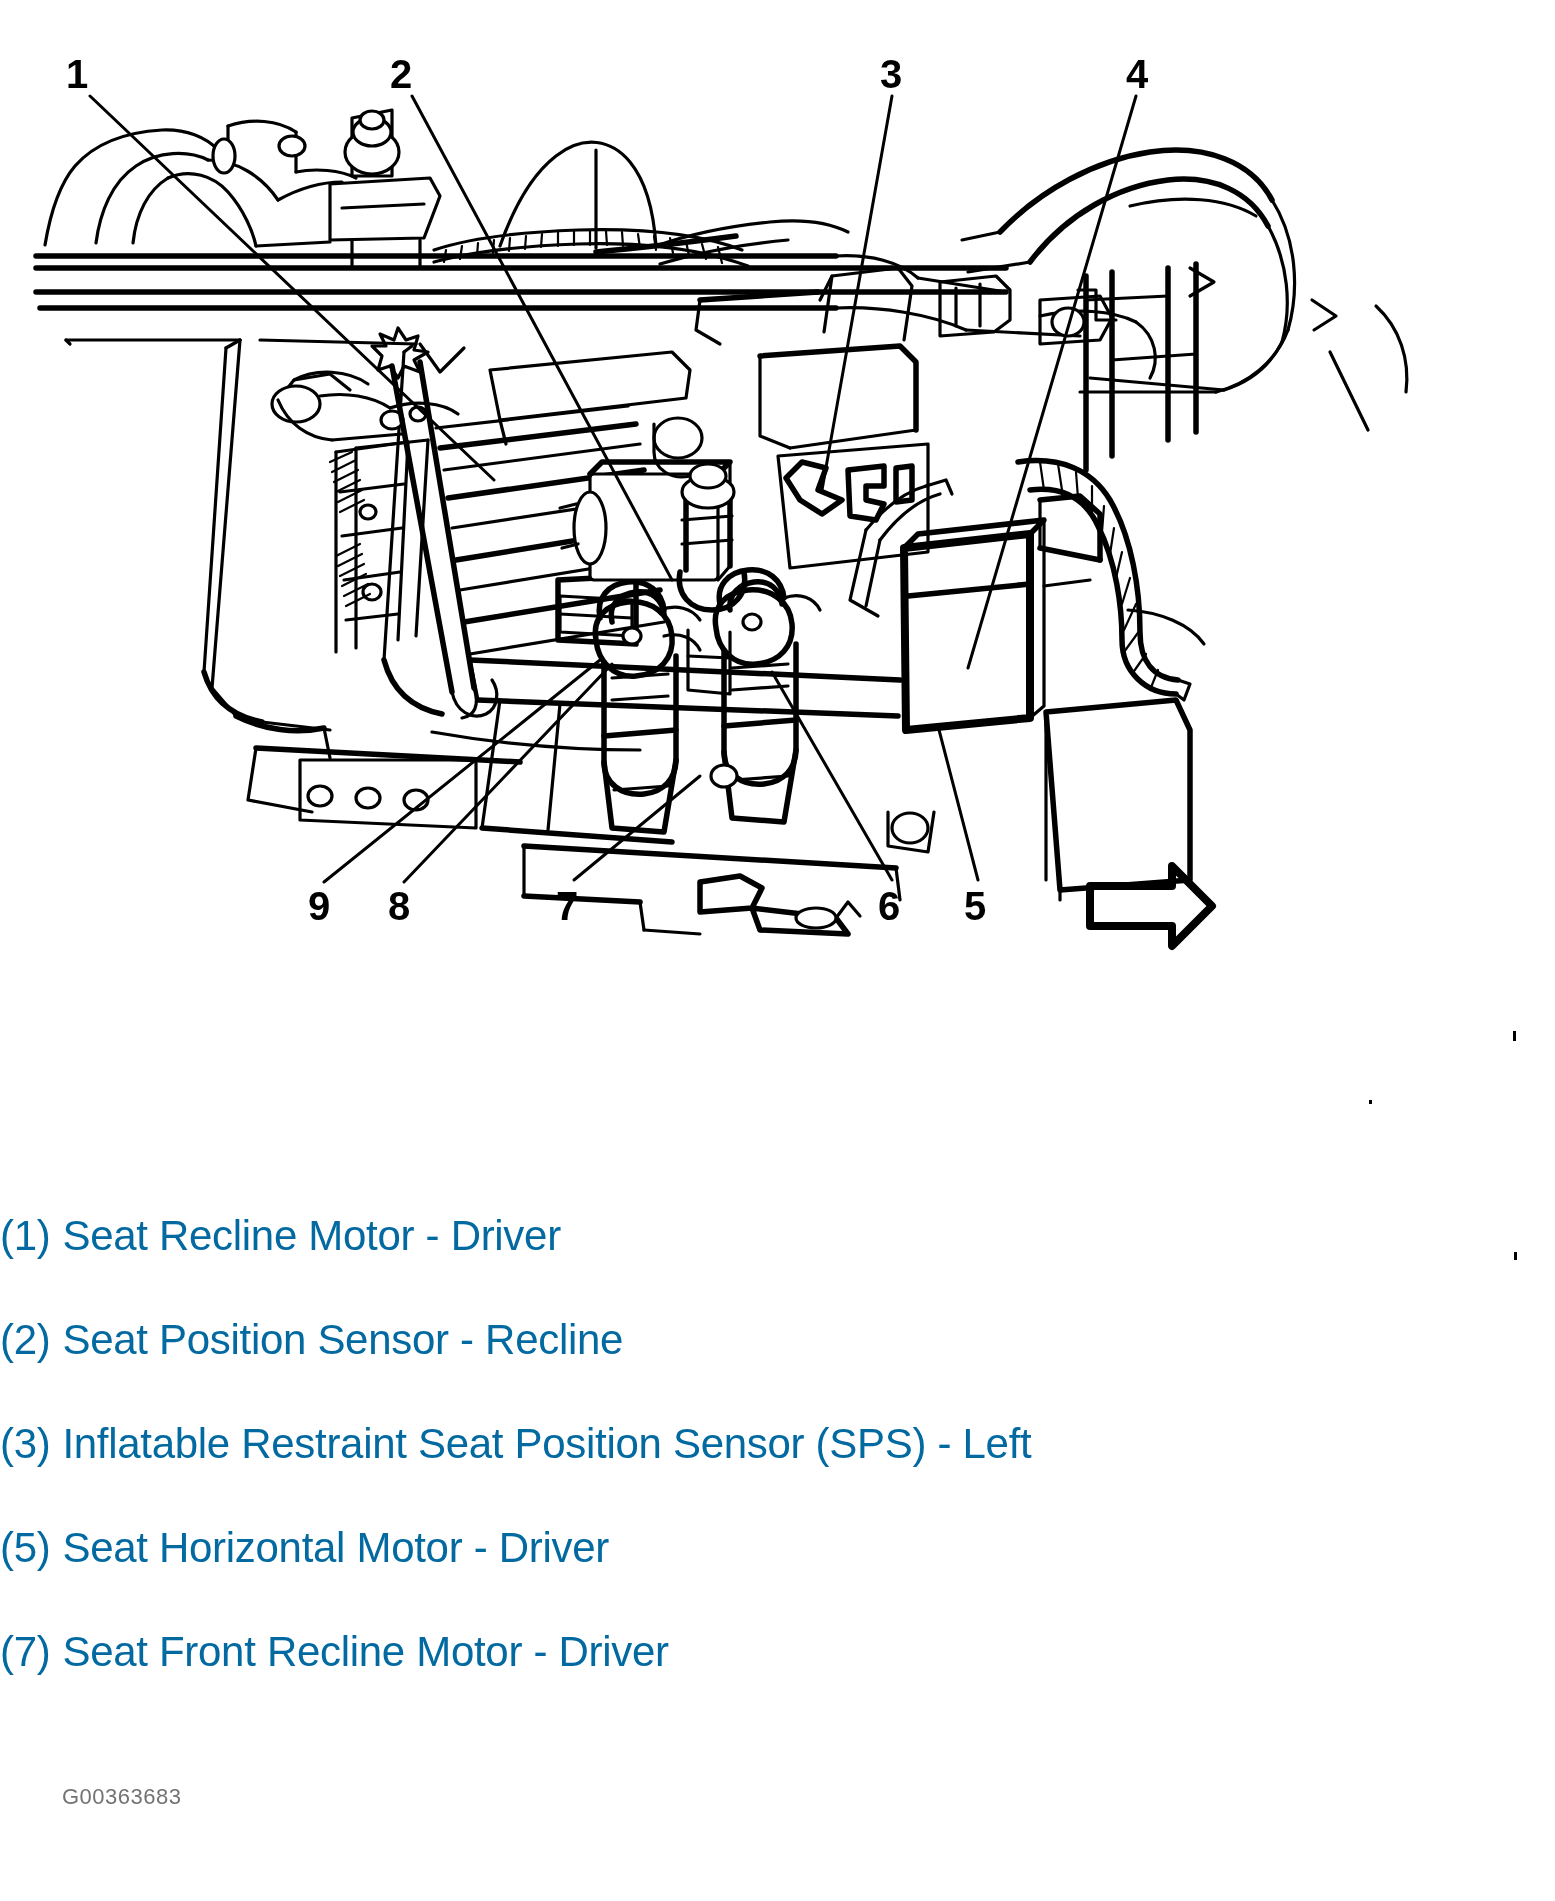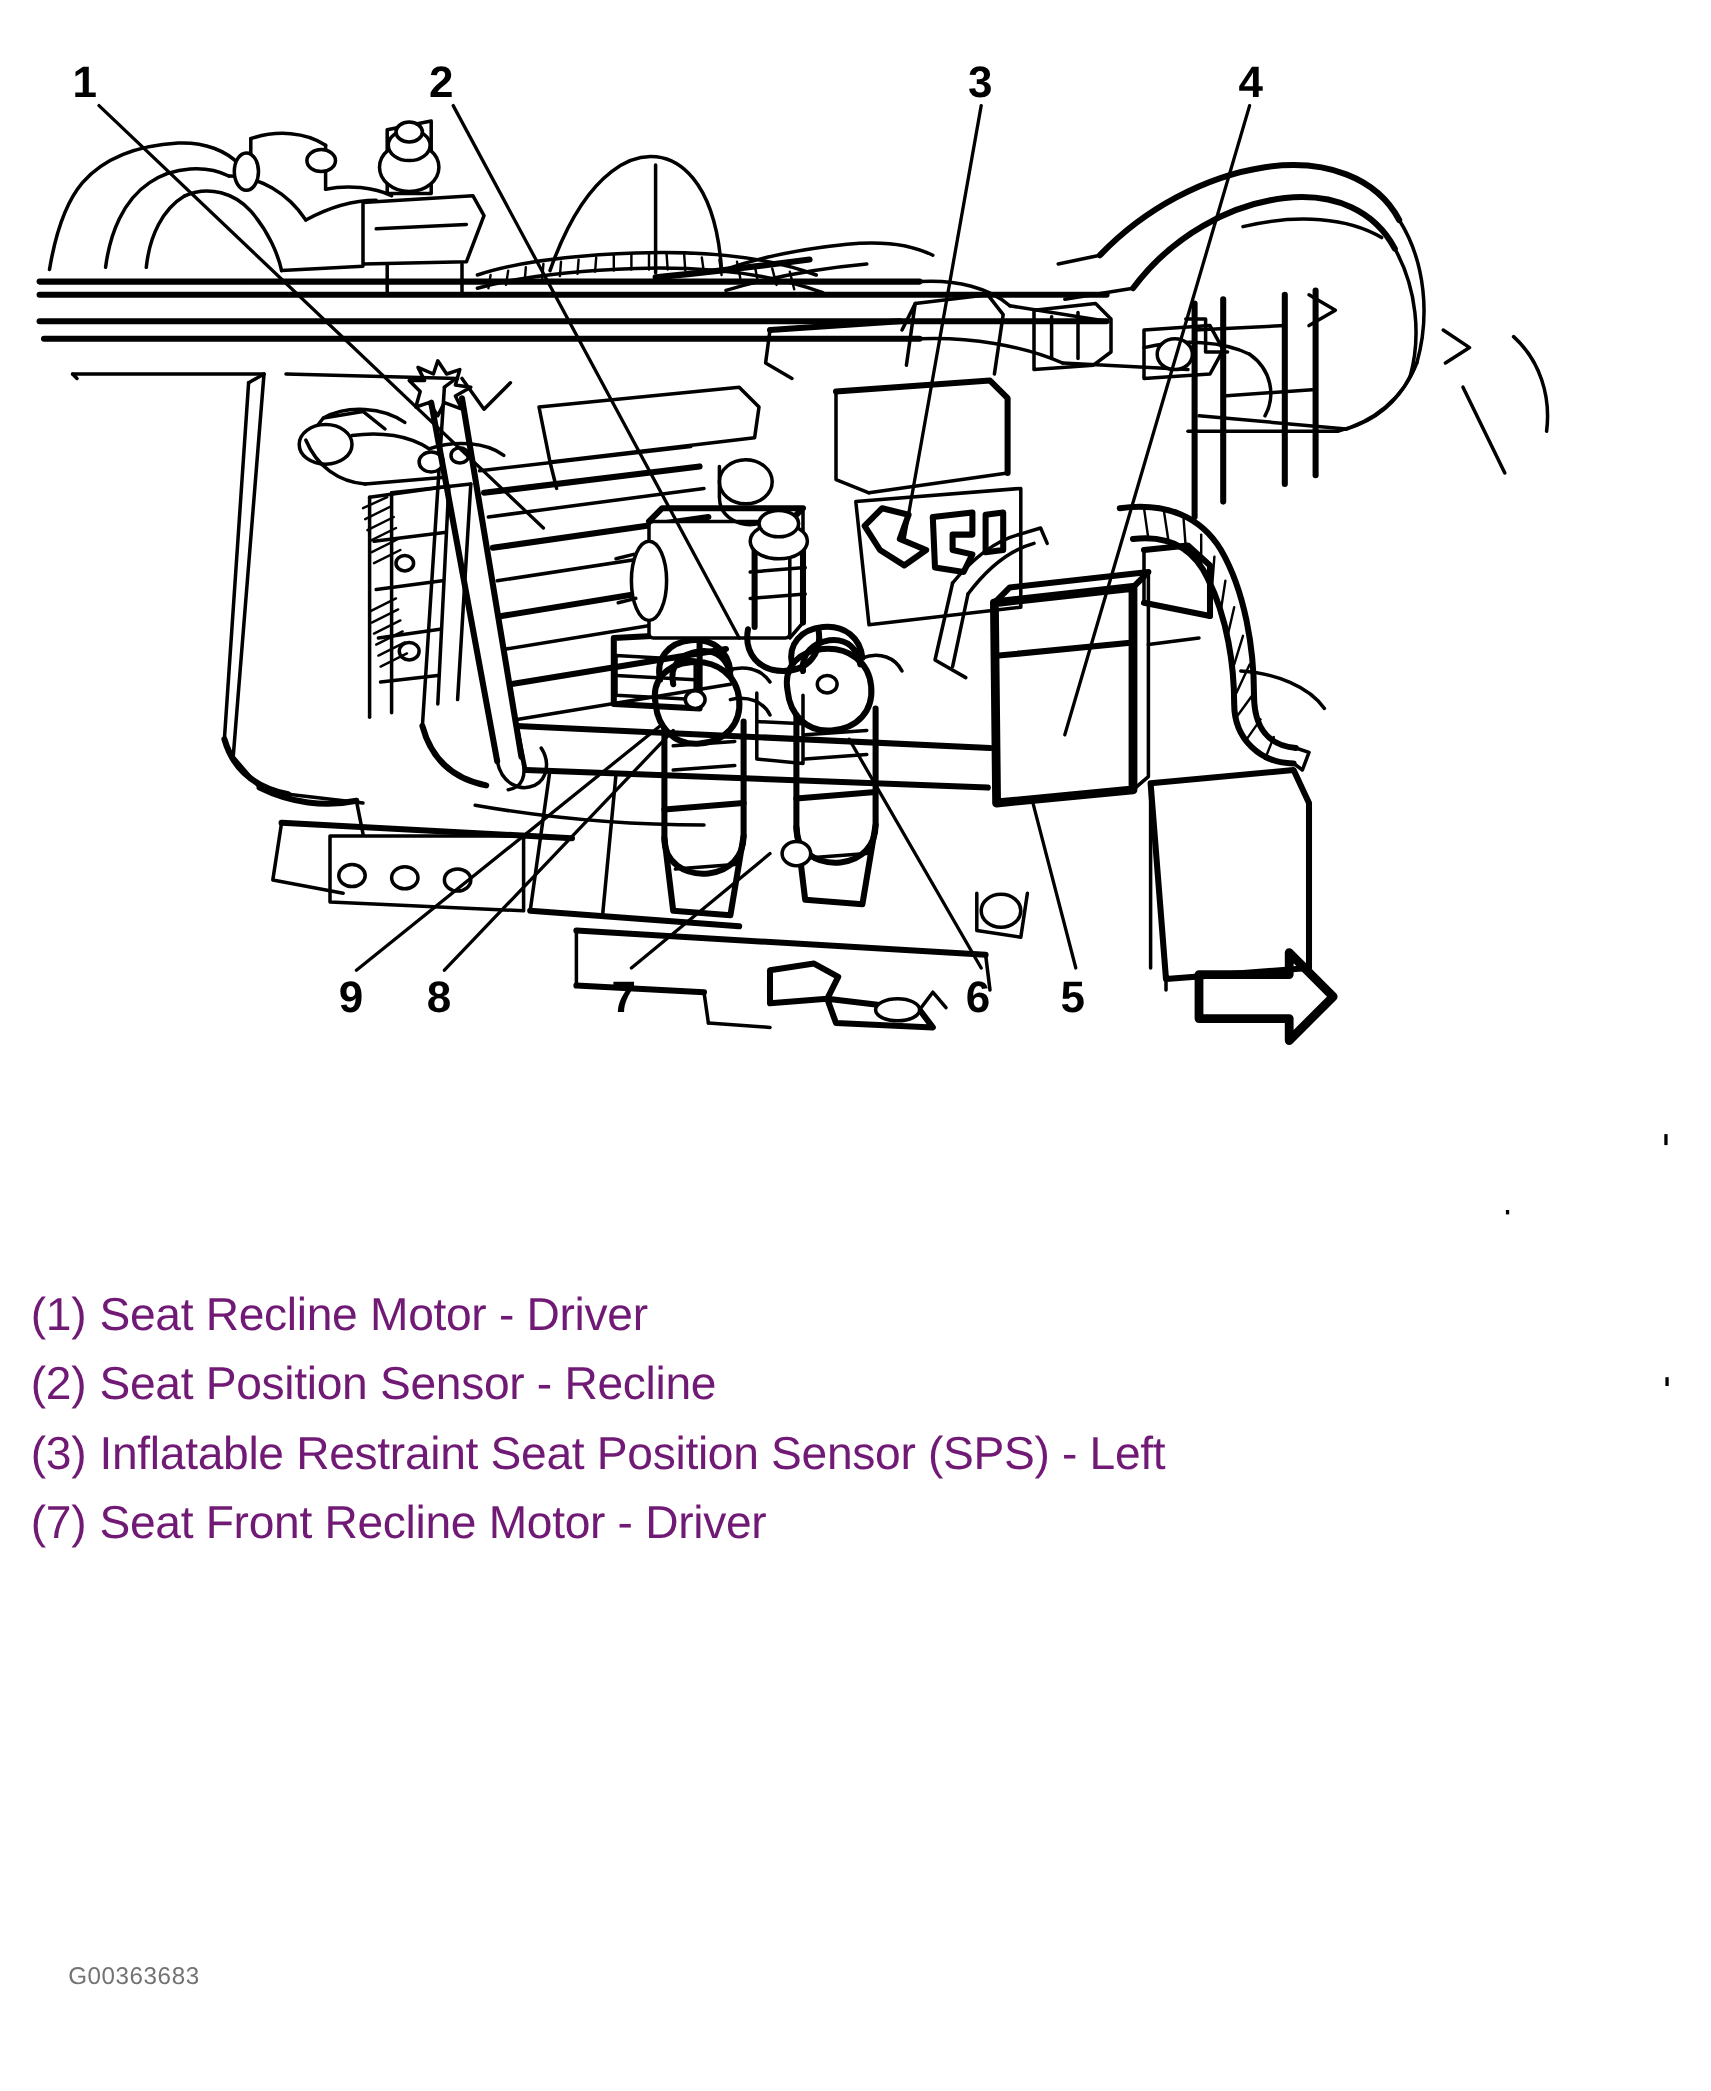--- a/index.html
+++ b/index.html
@@ -44,22 +44,22 @@
     top: 1163px;
     width: 1555px;
   }
   .legend-row {
     height: 63px;
     line-height: 63px;
     white-space: nowrap;
     font-size: 42px;
     font-weight: 400;
     letter-spacing: -0.3px;
-    color: #701a75;
-    padding-left: 28px;
+    color: #0369a1;
+    margin-top: 41px;
   }
   .legend-num {
     display: inline-block;
   }
   .legend-label {
     display: inline-block;
     padding-left: 12px;
   }
 
   #figure-id {
@@ -455,20 +455,23 @@
 
     <div class="legend-row">
       <span class="legend-num">(2)</span><span class="legend-label">Seat Position Sensor - Recline</span>
     </div>
 
     <div class="legend-row">
       <span class="legend-num">(3)</span><span class="legend-label">Inflatable Restraint Seat Position Sensor (SPS) - Left</span>
     </div>
 
 
+    <div class="legend-row">
+      <span class="legend-num">(5)</span><span class="legend-label">Seat Horizontal Motor - Driver</span>
+    </div>
 
 
     <div class="legend-row">
       <span class="legend-num">(7)</span><span class="legend-label">Seat Front Recline Motor - Driver</span>
     </div>
 
 
 
   </div>
 

